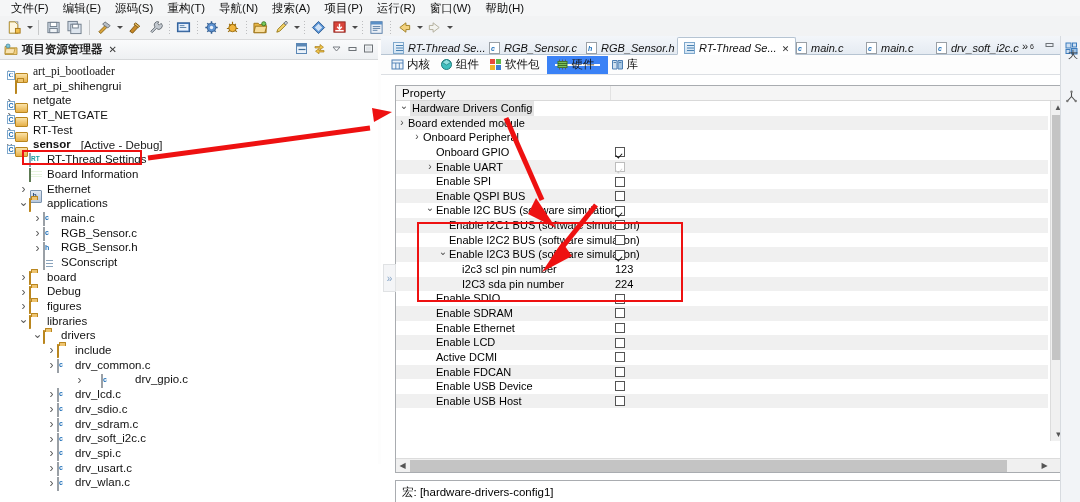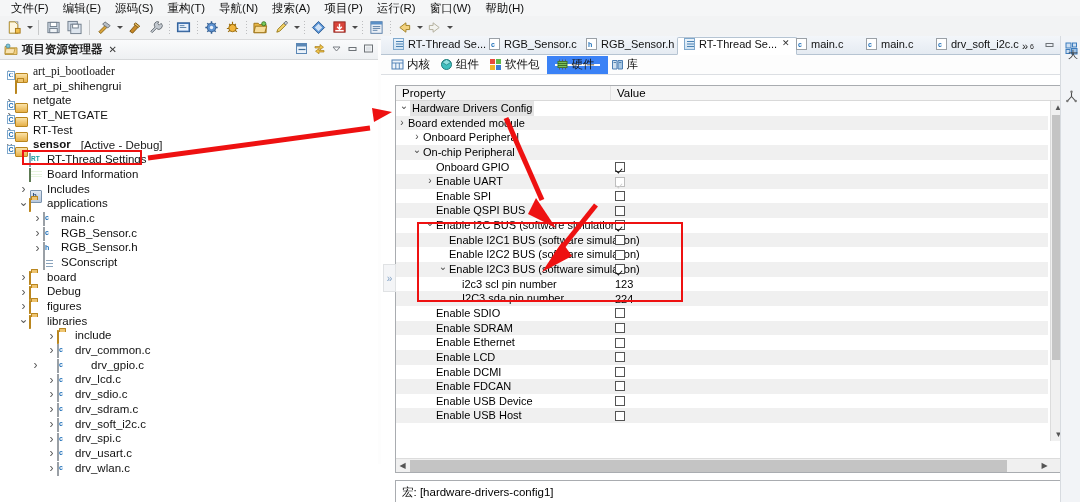--- a/index.html
+++ b/index.html
@@ -112,23 +112,23 @@
   .red-box { position:absolute; border:2px solid #ee1111; pointer-events:none; }
 
   
   .ed {
     position:absolute; left:381px; top:36px; width:699px; height:466px;
     background:#ffffff;
   }
   .ed-tabs { position:relative; height:19px; width:699px;
              background:linear-gradient(to bottom,#f3f6fa,#e5ebf2);
              border-bottom:1px solid #b6c4d2; }
-  .etab { position:absolute; top:1px; height:18px; display:flex; align-items:flex-start;
+  .etab { position:absolute; top:1px; height:18px; display:flex; align-items:flex-end;
           padding:0 6px; font-size:11px; color:#111; white-space:nowrap;
-          border:1px solid transparent; }
+          border:1px solid transparent;font-style:italic; }
   .etab.inactive { background:transparent; }
   .etab.active { background:#ffffff; border:1px solid #b6c4d2; border-bottom-color:#fff;
                  border-radius:2px 2px 0 0; }
   .etab .tic { width:11px;height:12px;margin-right:4px;background:#fff;border:1px solid #9aa0a6;
                position:relative; flex:0 0 11px;}
   .etab .tic::after{content:attr(data-l);position:absolute;left:1px;top:0;font-size:7px;
       line-height:11px;color:#1e6fb8;font-weight:bold;}
   .etab .tic.rt::after{content:'';}
   .etab .tic.rt{background:linear-gradient(to bottom,#eaf3fb,#cfe2f2);border-color:#7fa8cc;}
   .etab .tic.rt i{position:absolute;left:1.5px;top:2px;width:7px;height:1px;background:#4b82b3;
@@ -437,21 +437,21 @@
           <span class="lbl">RT-Thread Settings</span>
         </div>
         <div class="row" style="padding-left: 18px;">
           <span class="tw"></span>
           <span class="ti"><span class="bic"><i></i></span></span>
           <span class="lbl">Board Information</span>
         </div>
         <div class="row" style="padding-left: 18px;">
           <span class="tw closed"></span>
           <span class="ti"><span class="incic"></span></span>
-          <span class="lbl">Includes</span>
+          <span class="lbl">Ethernet</span>
         </div>
         <div class="row" style="padding-left: 18px;">
           <span class="tw open"></span>
           <span class="ti"><span class="fld"></span></span>
           <span class="lbl">applications</span>
         </div>
         <div class="row" style="padding-left: 32px;">
           <span class="tw closed"></span>
           <span class="ti"><span class="fic" data-l="c"></span></span>
           <span class="lbl">main.c</span>
@@ -484,31 +484,36 @@
         <div class="row" style="padding-left: 18px;">
           <span class="tw closed"></span>
           <span class="ti"><span class="fld"></span></span>
           <span class="lbl">figures</span>
         </div>
         <div class="row" style="padding-left: 18px;">
           <span class="tw open"></span>
           <span class="ti"><span class="fld"></span></span>
           <span class="lbl">libraries</span>
         </div>
+        <div class="row" style="padding-left: 32px;">
+          <span class="tw open"></span>
+          <span class="ti"><span class="fld"></span></span>
+          <span class="lbl">drivers</span>
+        </div>
         <div class="row" style="padding-left: 46px;">
           <span class="tw closed"></span>
           <span class="ti"><span class="fld"></span></span>
           <span class="lbl">include</span>
         </div>
         <div class="row" style="padding-left: 46px;">
           <span class="tw closed"></span>
           <span class="ti"><span class="fic" data-l="c"></span></span>
           <span class="lbl">drv_common.c</span>
         </div>
-        <div class="row" style="padding-left: 30px; gap: 16px;">
+        <div class="row" style="padding-left: 74px; gap: 16px;">
           <span class="tw closed"></span>
           <span class="ti"><span class="fic" data-l="c"></span></span>
           <span class="lbl">drv_gpio.c</span>
         </div>
         <div class="row" style="padding-left: 46px;">
           <span class="tw closed"></span>
           <span class="ti"><span class="fic" data-l="c"></span></span>
           <span class="lbl">drv_lcd.c</span>
         </div>
         <div class="row" style="padding-left: 46px;">
@@ -639,21 +644,20 @@
               <path d="M7 2.5h4.5v8.5H7z" fill="#a8c8e4" stroke="#4d7fb4"></path>
               <path d="M2.6 4.5h2.4M8 4.5h2.4" stroke="#3c6d9c" stroke-width="0.8"></path>
             </svg></span>
           <span>库</span>
         </div>
       </div>
 
     <div class="prop-wrap">
       <div class="prop-head">
         <div class="c1">Property</div>
-        <div class="c2">Value</div>
       </div>
       <div class="prop-body" id="proprows">
           <div class="prow even">
             <span class="pname sel" style="padding-left:2px">
               <span class="ptw open"></span>
               <span class="ptxt">Hardware Drivers Config</span>
             </span>
             <span class="pval"></span>
           </div>
           <div class="prow odd">
@@ -663,27 +667,20 @@
             </span>
             <span class="pval"></span>
           </div>
           <div class="prow even">
             <span class="pname" style="padding-left:15px">
               <span class="ptw closed"></span>
               <span class="ptxt">Onboard Peripheral</span>
             </span>
             <span class="pval"></span>
           </div>
-          <div class="prow odd">
-            <span class="pname" style="padding-left:15px">
-              <span class="ptw open"></span>
-              <span class="ptxt">On-chip Peripheral</span>
-            </span>
-            <span class="pval"></span>
-          </div>
           <div class="prow even">
             <span class="pname" style="padding-left:28px">
               <span class="ptw"></span>
               <span class="ptxt">Onboard GPIO</span>
             </span>
             <span class="pval">
               <span class="cbx on"></span>
             </span>
           </div>
           <div class="prow odd">
@@ -799,21 +796,21 @@
               <span class="ptw"></span>
               <span class="ptxt">Enable LCD</span>
             </span>
             <span class="pval">
               <span class="cbx"></span>
             </span>
           </div>
           <div class="prow even">
             <span class="pname" style="padding-left:28px">
               <span class="ptw"></span>
-              <span class="ptxt">Enable DCMI</span>
+              <span class="ptxt">Active DCMI</span>
             </span>
             <span class="pval">
               <span class="cbx"></span>
             </span>
           </div>
           <div class="prow odd">
             <span class="pname" style="padding-left:28px">
               <span class="ptw"></span>
               <span class="ptxt">Enable FDCAN</span>
             </span>

